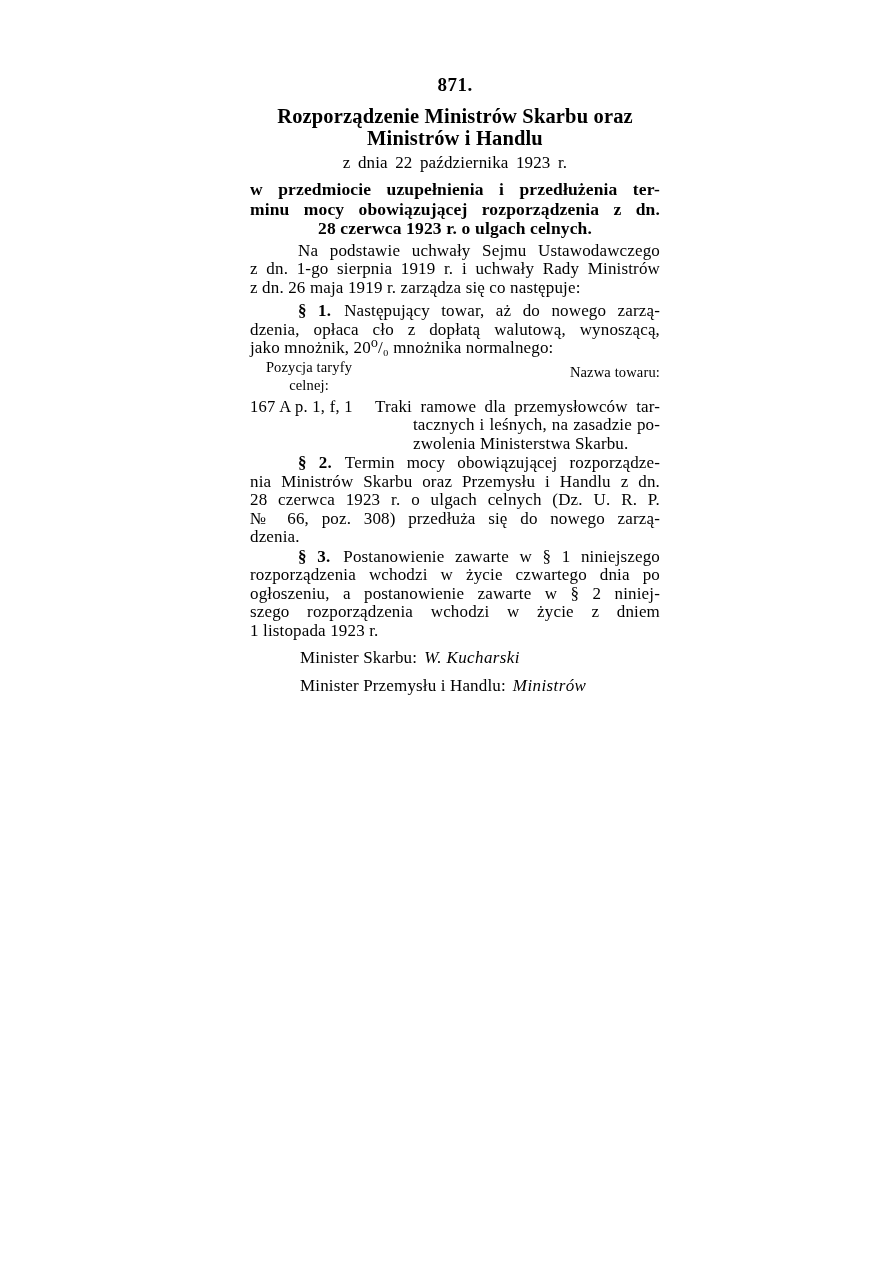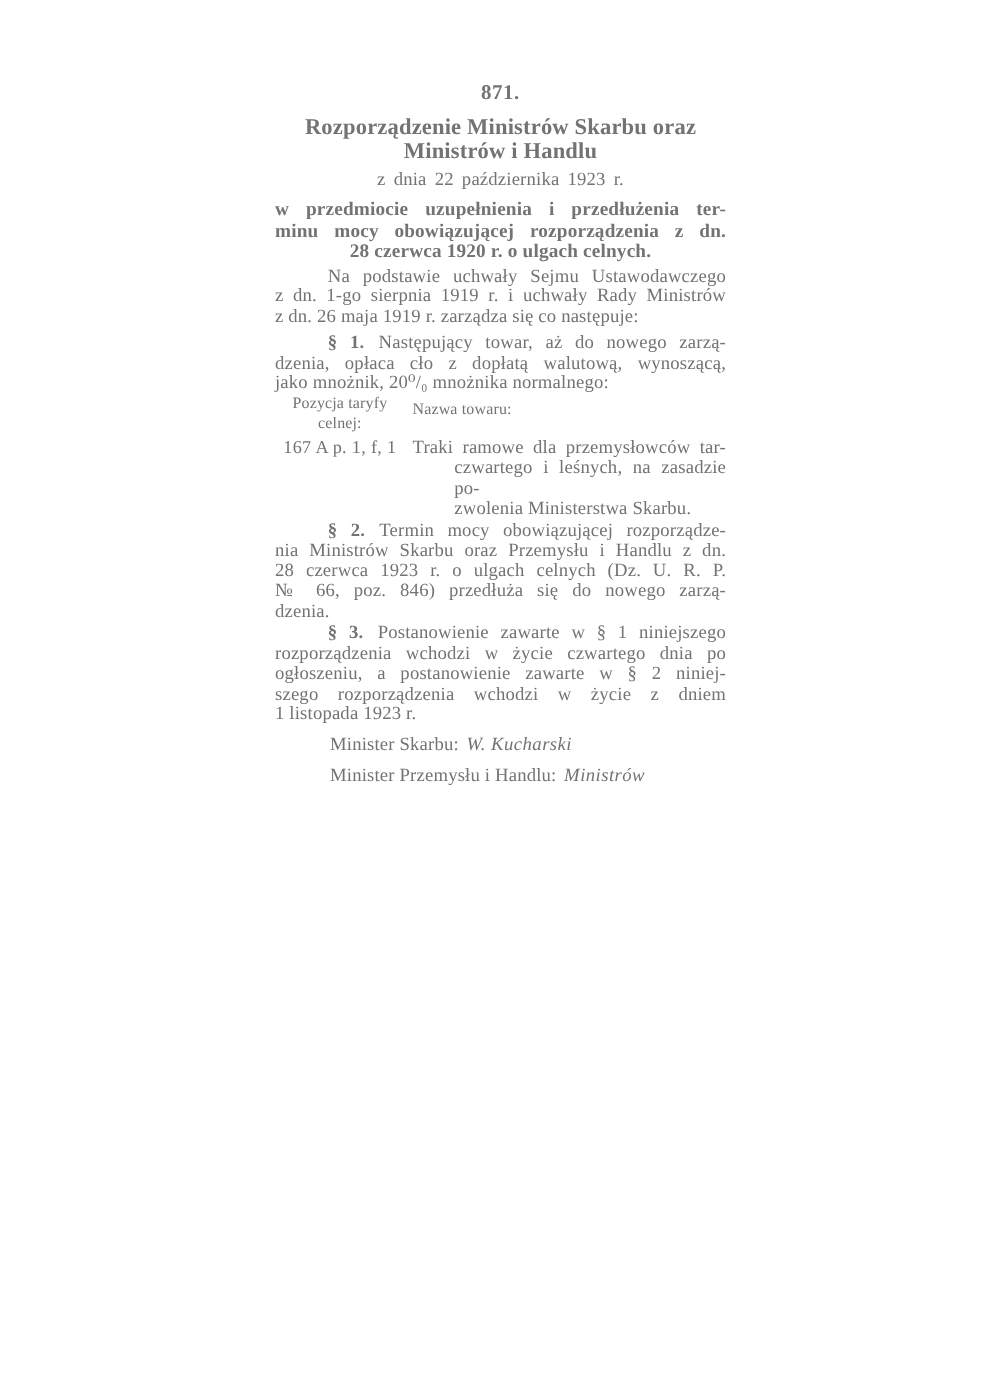--- a/index.html
+++ b/index.html
@@ -5,21 +5,21 @@
   html, body { margin: 0; padding: 0; }
   body { background: #e9e9e9; }
   .page {
     position: relative;
     width: 893px;
     height: 1263px;
     margin: 0 auto;
     background: #ffffff;
     overflow: hidden;
     font-family: "Liberation Serif", "DejaVu Serif", serif;
-    color: #737373;
+    color: #000000;
   }
   .doc {
     position: absolute;
     left: 250px;
     top: 75px;
     width: 410px;
     font-size: 17px;
     line-height: 18.5px;
     letter-spacing: 0.15px;
   }
@@ -56,25 +56,25 @@
   .sect-1 { margin-top: 5px; }
   .sect-2 { margin-top: 1px; }
   .sect-3 { margin-top: 1px; }
   .line { min-height: 18.5px; }
   .j { text-align: justify; text-align-last: justify; }
   .c { text-align: center; }
   .indent { padding-left: 48px; }
   .marker { font-weight: 700; margin-right: 13px; white-space: nowrap; }
   .tariff-table { margin-top: 2px; }
   .t-row { display: flex; }
-  .col-pos { width: 118px; flex: 0 0 118px; text-align: center; }
+  .col-pos { width: 118px; flex: 0 0 118px; }
   .col-name { flex: 1 1 auto; padding-left: 7px; }
   .t-head { font-size: 14.5px; line-height: 15.5px; }
   .t-head .col-pos { text-align: center; }
-  .t-head .col-name { text-align: left; padding-top: 5px; }
+  .t-head .col-name { text-align: right; padding-top: 5px; }
   .t-body { margin-top: 1px; line-height: 18.5px; }
   .t-body .col-pos { font-size: 16.5px; letter-spacing: 0.3px; }
   .d-indent { padding-left: 38px; }
   .sig { padding-left: 50px; line-height: 19px; }
   .sig-1 { margin-top: 8px; font-family: Liberation Serif, serif; }
   .sig-2 { margin-top: 9px; }
   .sig-name { font-style: italic; margin-left: 7px; letter-spacing: 0.4px; }
 </style>
 </head>
 <body>
@@ -87,21 +87,21 @@
     <h1 class="title">
       <span class="tline">Rozporządzenie Ministrów Skarbu oraz</span>
       <span class="tline">Ministrów i Handlu</span>
     </h1>
 
     <div class="date-line">z dnia 22 października 1923 r.</div>
 
     <div class="subject">
       <div class="line j">w przedmiocie uzupełnienia i przedłużenia ter-</div>
       <div class="line j">minu mocy obowiązującej rozporządzenia z dn.</div>
-      <div class="line c">28 czerwca 1920 r. o ulgach celnych.</div>
+      <div class="line c">28 czerwca 1923 r. o ulgach celnych.</div>
     </div>
 
     <div class="para preamble">
       <div class="line j indent">Na podstawie uchwały Sejmu Ustawodawczego</div>
       <div class="line j">z dn. 1-go sierpnia 1919 r. i uchwały Rady Ministrów</div>
       <div class="line">z dn. 26 maja 1919 r. zarządza się co następuje:</div>
     </div>
 
     <div class="para sect-1">
       <div class="line j indent"><span class="marker">§ 1.</span><span>Następujący towar, aż do nowego zarzą-</span></div>
@@ -114,31 +114,31 @@
         <div class="col-pos">
           <div class="line">Pozycja taryfy</div>
           <div class="line">celnej:</div>
         </div>
         <div class="col-name">Nazwa towaru:</div>
       </div>
       <div class="t-row t-body">
         <div class="col-pos">167 A p. 1, f, 1</div>
         <div class="col-name">
           <div class="line j">Traki ramowe dla przemysłowców tar-</div>
-          <div class="line j d-indent">czwartego i leśnych, na zasadzie po-</div>
+          <div class="line j d-indent">tacznych i leśnych, na zasadzie po-</div>
           <div class="line d-indent">zwolenia Ministerstwa Skarbu.</div>
         </div>
       </div>
     </div>
 
     <div class="para sect-2">
       <div class="line j indent"><span class="marker">§ 2.</span><span>Termin mocy obowiązującej rozporządze-</span></div>
       <div class="line j">nia Ministrów Skarbu oraz Przemysłu i Handlu z dn.</div>
       <div class="line j">28 czerwca 1923 r. o ulgach celnych (Dz. U. R. P.</div>
-      <div class="line j">№ 66, poz. 846) przedłuża się do nowego zarzą-</div>
+      <div class="line j">№ 66, poz. 308) przedłuża się do nowego zarzą-</div>
       <div class="line">dzenia.</div>
     </div>
 
     <div class="para sect-3">
       <div class="line j indent"><span class="marker">§ 3.</span><span>Postanowienie zawarte w § 1 niniejszego</span></div>
       <div class="line j">rozporządzenia wchodzi w życie czwartego dnia po</div>
       <div class="line j">ogłoszeniu, a postanowienie zawarte w § 2 niniej-</div>
       <div class="line j">szego rozporządzenia wchodzi w życie z dniem</div>
       <div class="line">1 listopada 1923 r.</div>
     </div>

